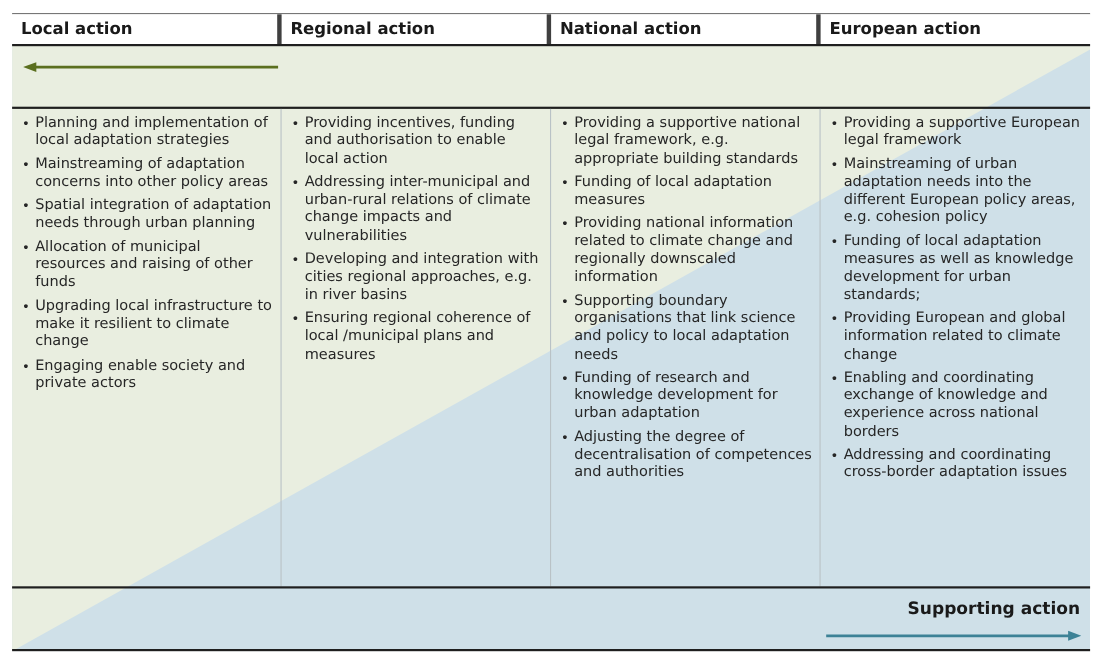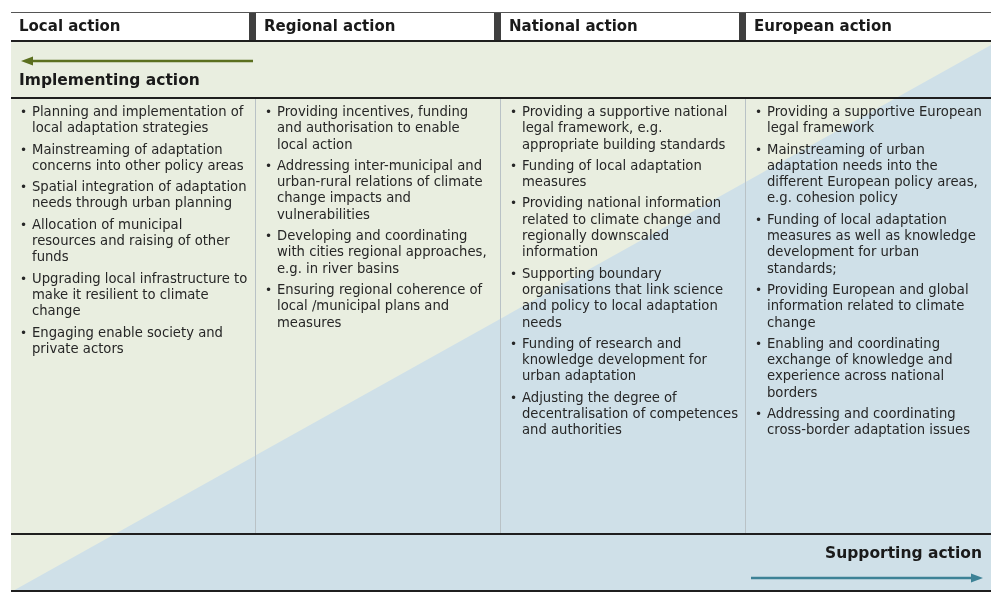--- a/index.html
+++ b/index.html
@@ -4,21 +4,21 @@
   <style>
     html, body { margin: 0; padding: 0; background: #ffffff; }
     body { width: 1000px; height: 604px; position: relative; overflow: hidden;
            font-family: "DejaVu Sans", "Liberation Sans", sans-serif; color: #1a1a1a; }
     .frame { position: absolute; left: 11px; top: 12px; width: 980px; height: 580px; }
     .bg { position: absolute; left: 0; top: 29px; width: 980px; height: 551px; }
     .bg svg { display: block; }
     .topline { position: absolute; left: 0; top: 0; width: 980px; height: 1px; background: #555; }
     .header { position: absolute; left: 0; top: 1px; width: 980px; height: 28px; display: flex; background: #ffffff; }
     .hcell { box-sizing: border-box; height: 28px; padding: 4px 0 0 8px; font-weight: bold; font-size: 15px;
-             border-right: 7px solid #404040; }
+             border-right: 4px solid #404040; }
     .hcell:last-child { border-right: none; }
     .hline { position: absolute; left: 0; width: 980px; height: 2px; background: #1f1f1f; }
     .impl-arrow { position: absolute; left: 10px; top: 44px; width: 232px; height: 10px; }
     .impl-label { position: absolute; left: 8px; top: 59px; font-weight: bold; font-size: 15.5px; }
     .body { position: absolute; left: 0; top: 87px; width: 980px; height: 434px; display: flex; border-radius: 29px; }
     .col { box-sizing: border-box; height: 434px; padding: 5px 6px 0 8px; border-right: 1px solid #b9c2c6; }
     .col:last-child { border-right: none; }
     .col ul { margin: 0; padding: 0; list-style: none; }
     .col li { position: relative; padding-left: 13px; font-size: 13.2px; line-height: 16.3px; margin-bottom: 5px; color: #262626; }
     .col li::before { content: "\2022"; position: absolute; left: 1px; top: 0; font-size: 12px; }
@@ -45,40 +45,39 @@
     <div class="hcell" style="width:245px">National action</div>
     <div class="hcell" style="width:245px">European action</div>
   </div>
 
   <div class="hline" style="top:28px"></div>
 
   <svg class="impl-arrow" viewBox="0 0 232 10">
     <line x1="10" y1="5" x2="232" y2="5" stroke="#5b6f1f" stroke-width="2.5"></line>
     <polygon points="0,5 12,0.5 12,9.5" fill="#5b6f1f"></polygon>
   </svg>
-  <div class="impl-label">Implementing action</div>
 
   <div class="hline" style="top:85px"></div>
 
   <div class="body">
     <div class="col" style="width:245px">
       <ul>
         <li>Planning and implementation of local adaptation strategies</li>
         <li>Mainstreaming of adaptation concerns into other policy areas</li>
         <li>Spatial integration of adaptation needs through urban planning</li>
         <li>Allocation of municipal resources and raising of other funds</li>
         <li>Upgrading local infrastructure to make it resilient to climate change</li>
         <li>Engaging enable society and private actors</li>
       </ul>
     </div>
     <div class="col" style="width:245px">
       <ul>
         <li>Providing incentives, funding and authorisation to enable local action</li>
         <li>Addressing inter-municipal and urban-rural relations of climate change impacts and vulnerabilities</li>
-        <li>Developing and coordinating with cities regional approaches, e.g. in river basins</li>
+        <li>Developing and integration with cities regional approaches, e.g. in river basins</li>
         <li>Ensuring regional coherence of local /municipal plans and measures</li>
       </ul>
     </div>
     <div class="col" style="width:245px">
       <ul>
         <li>Providing a supportive national legal framework, e.g. appropriate building standards</li>
         <li>Funding of local adaptation measures</li>
         <li>Providing national information related to climate change and regionally downscaled information</li>
         <li>Supporting boundary organisations that link science and policy to local adaptation needs</li>
         <li>Funding of research and knowledge development for urban adaptation</li>

